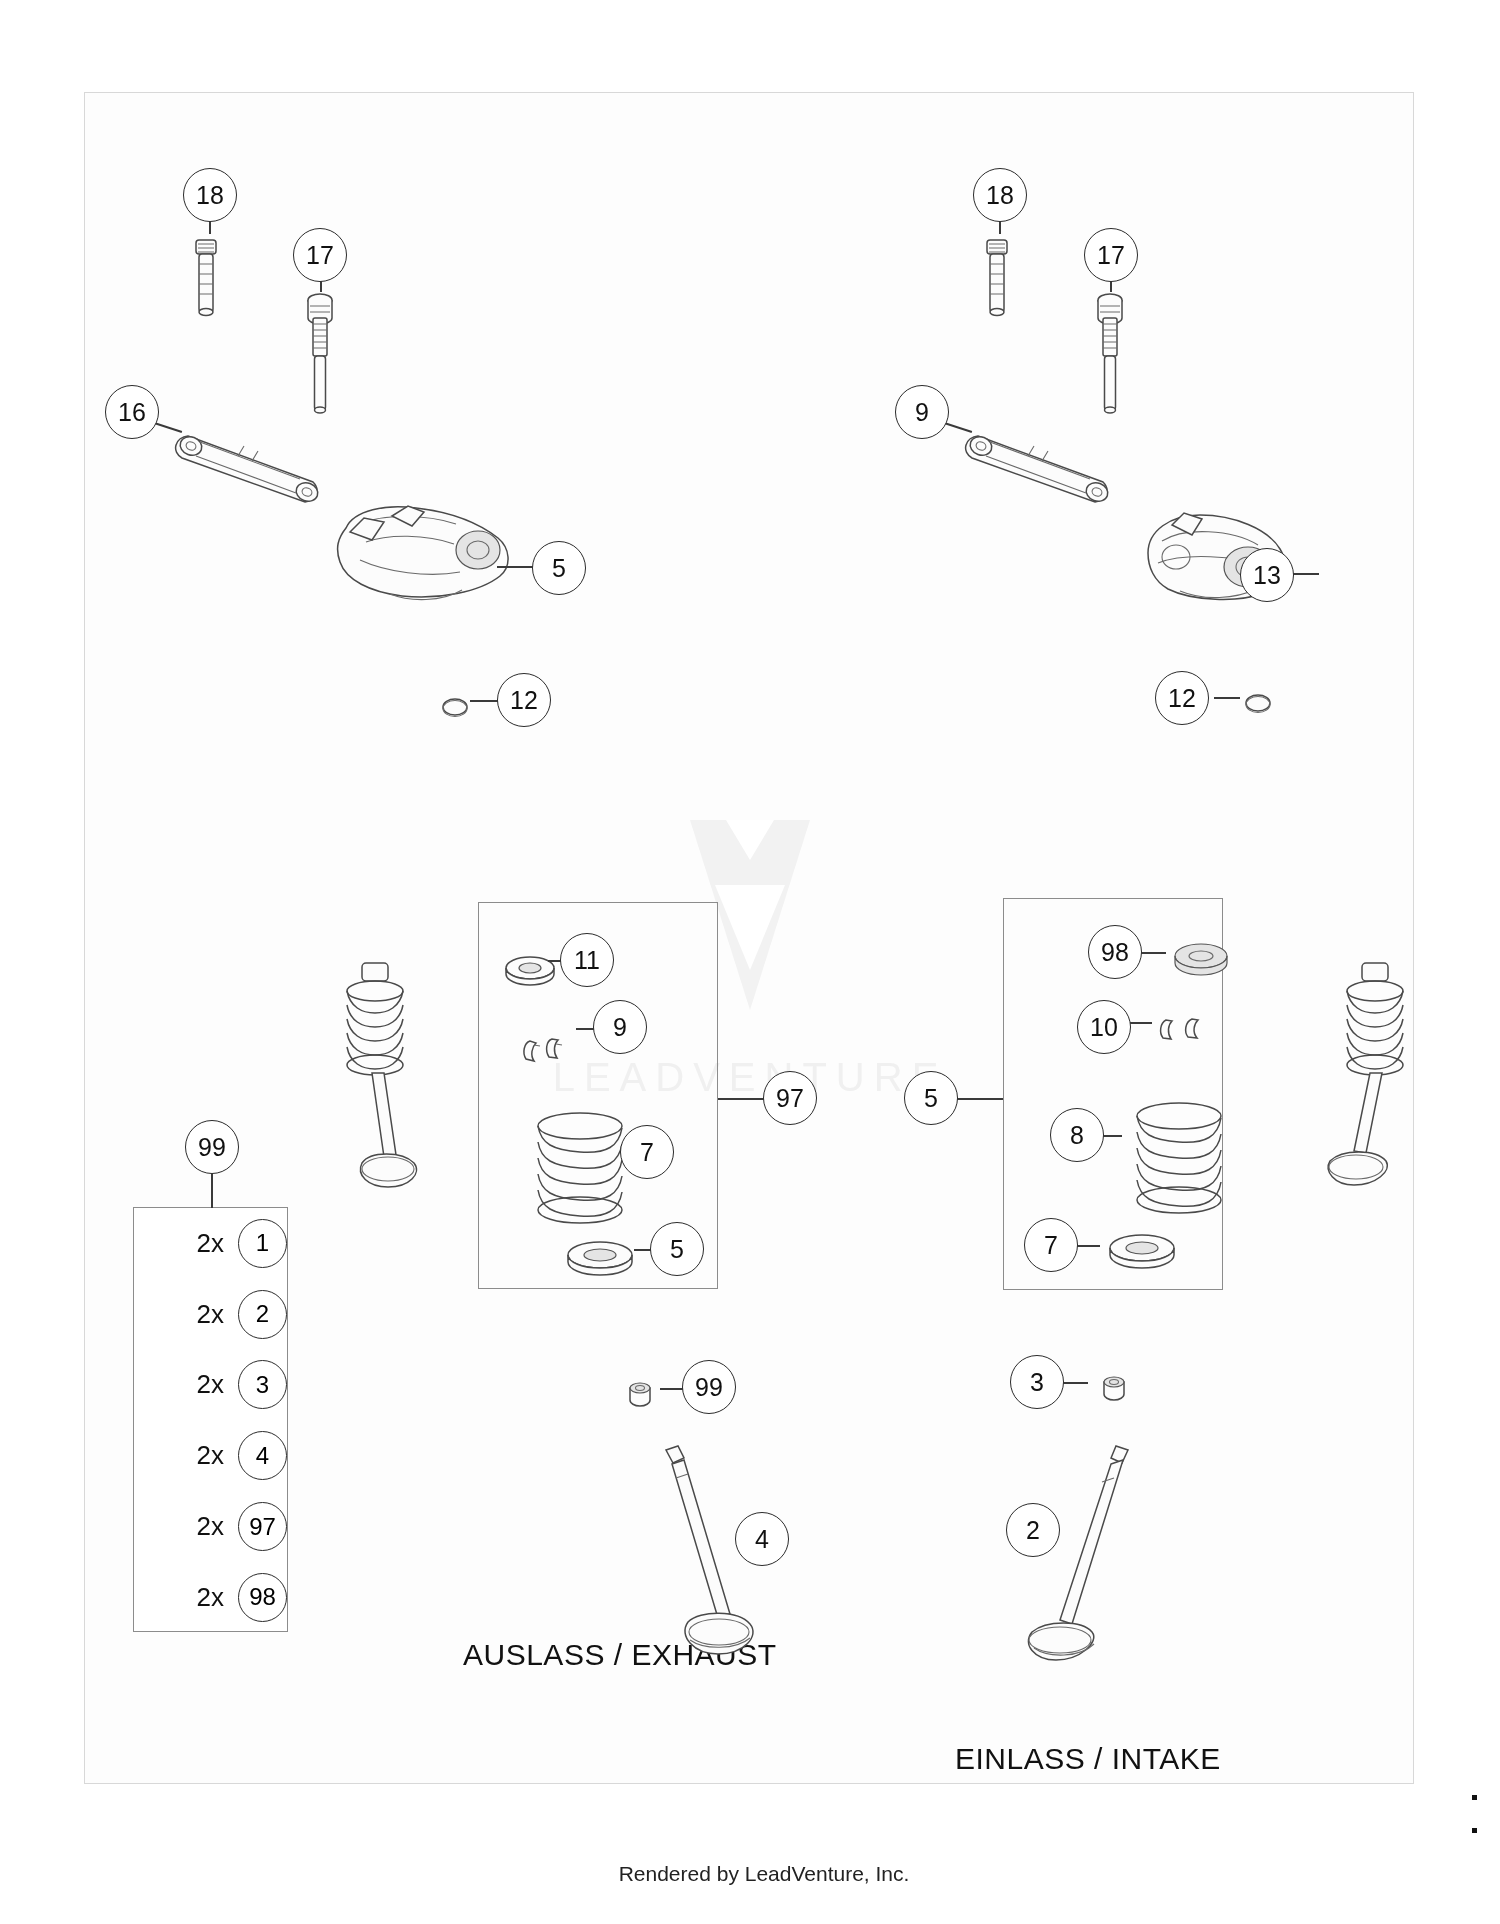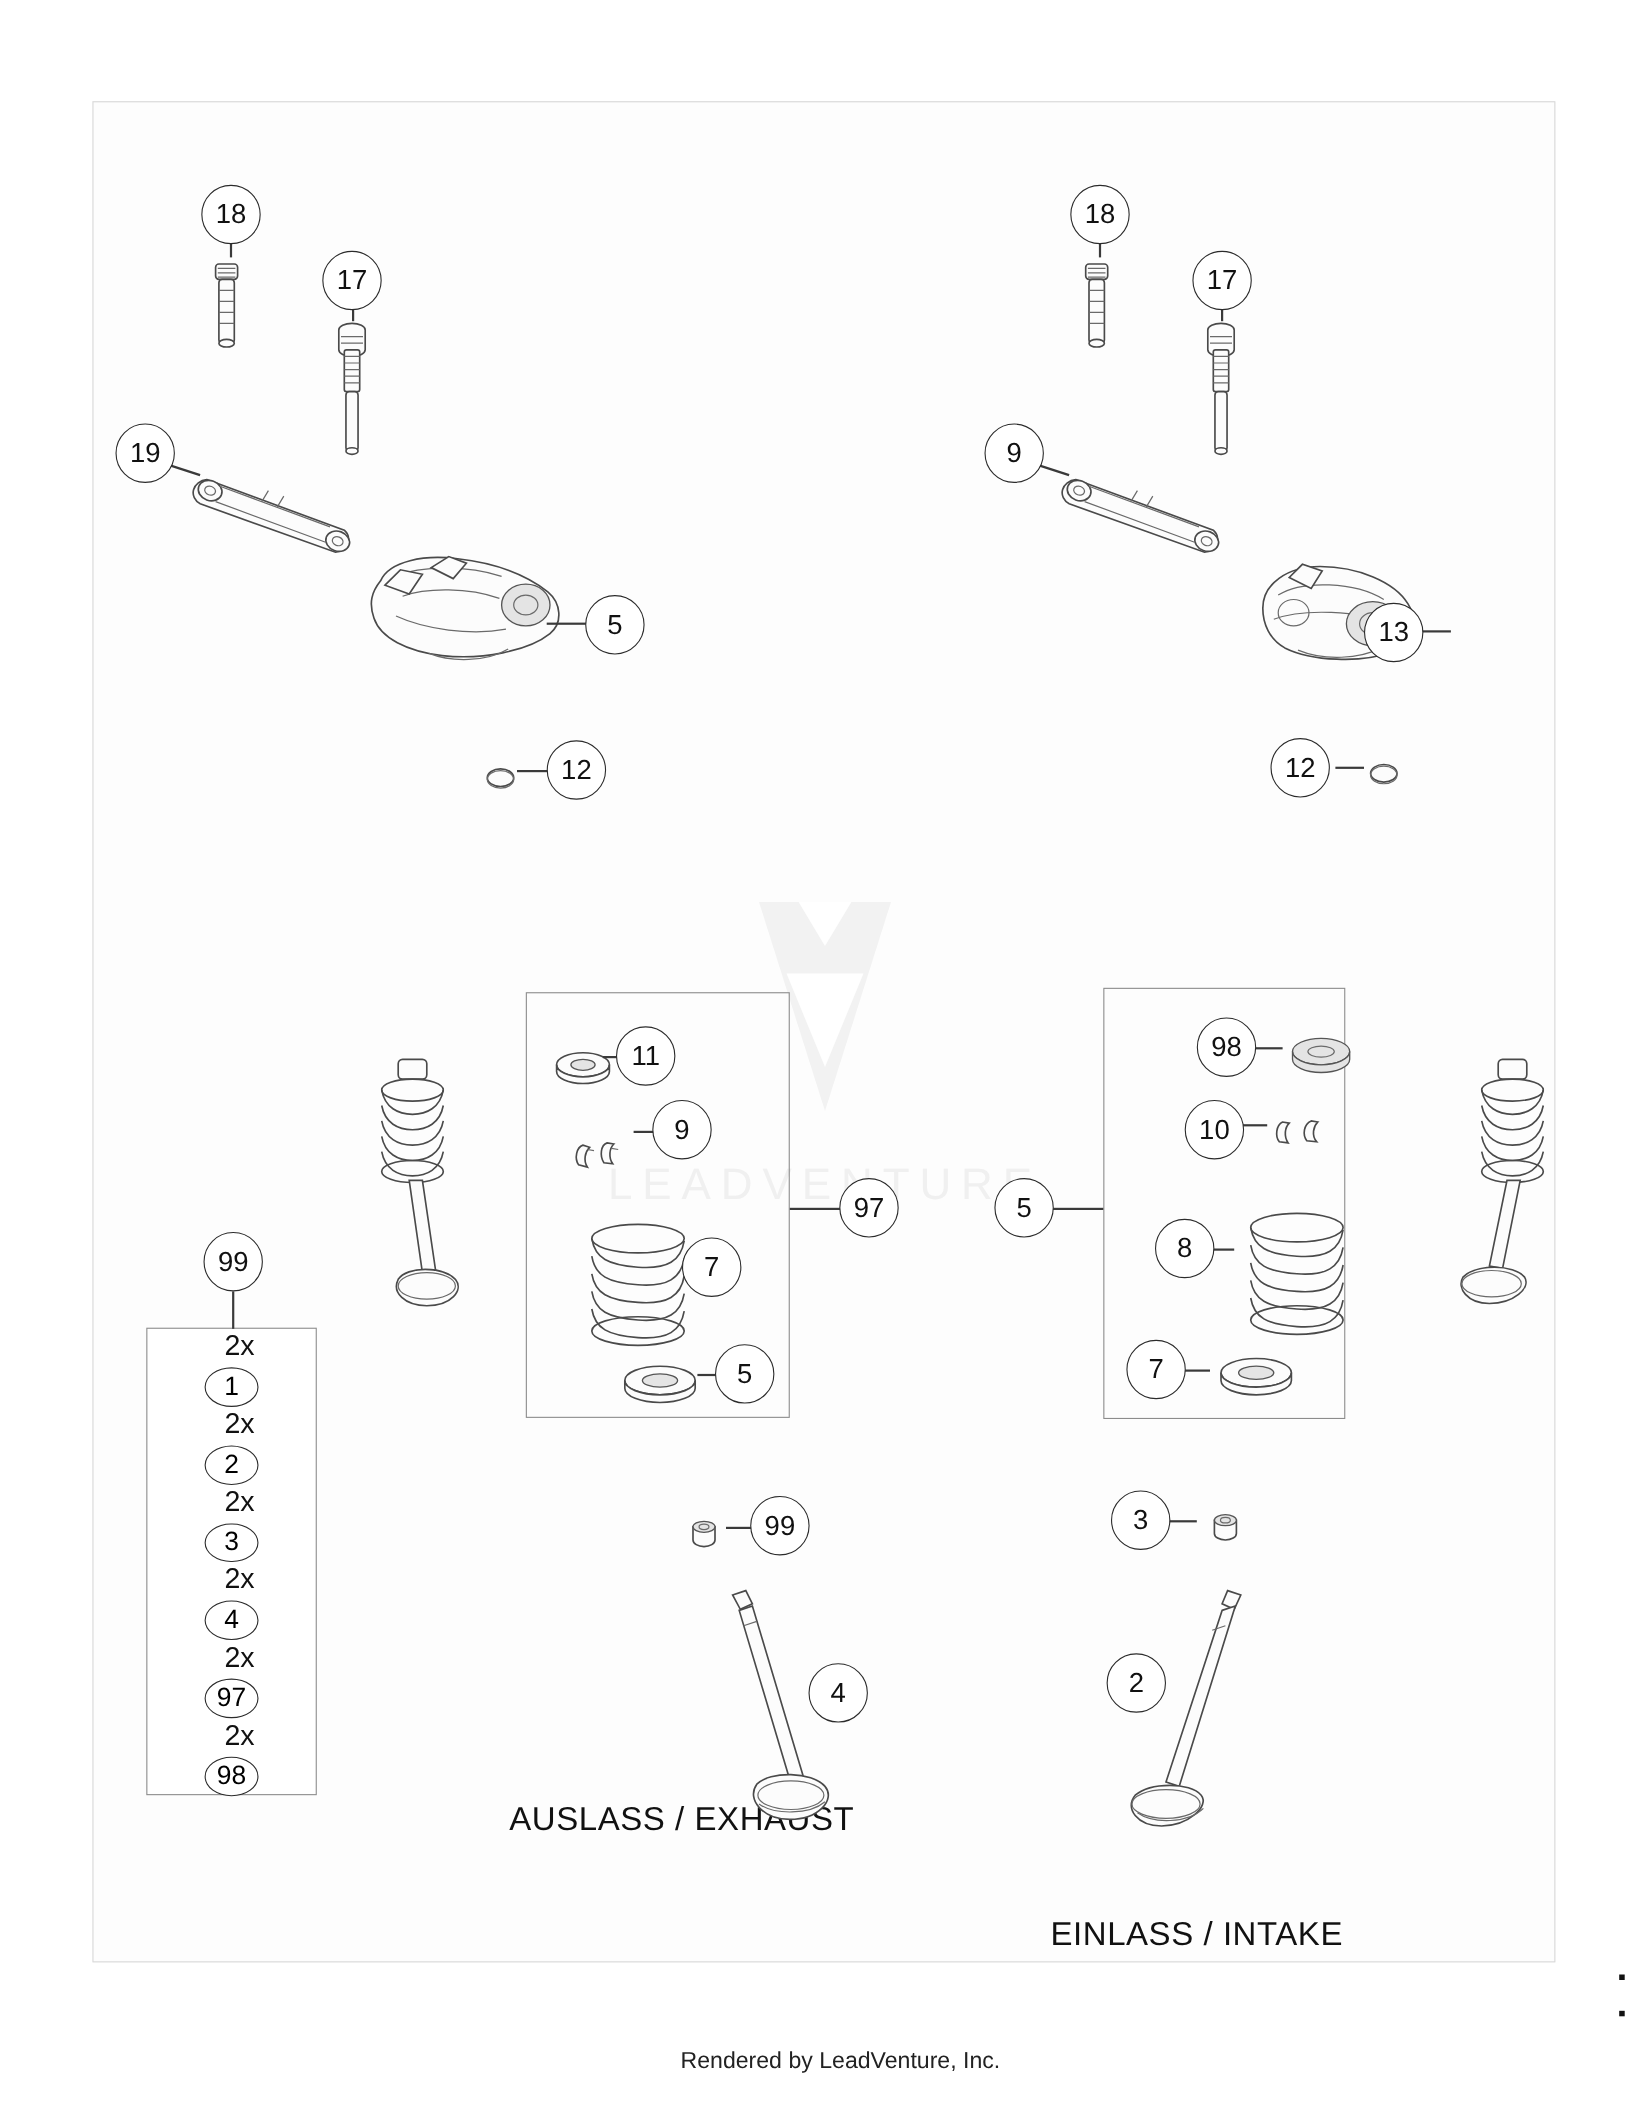--- a/index.html
+++ b/index.html
@@ -101,22 +101,21 @@
     background: #ffffff;
     box-sizing: border-box;
     z-index: 4;
   }
   .legend-row {
     position: relative;
     height: 70.8px;
     display: flex;
     align-items: center;
     justify-content: flex-end;
-    gap: 4px;
-    flex-direction: column;
+    gap: 14px;
   }
   .legend-qty {
     font-size: 26px;
     color: #111;
     font-family: "Liberation Sans", sans-serif;
     width: 42px;
     text-align: right;
   }
   .legend-bubble {
     border: 1.6px solid #2b2b2b;
@@ -221,21 +220,21 @@
       <path class="fillw" d="M10 24 L135 70 a14 12 0 0 1 -8 20 L4 46 a14 12 0 0 1 6 -22 Z"></path>
       <ellipse class="fillw" cx="13" cy="34" rx="11" ry="9" transform="rotate(20 13 34)"></ellipse>
       <ellipse class="ln-thin" cx="13" cy="34" rx="5" ry="4" transform="rotate(20 13 34)"></ellipse>
       <ellipse class="fillw" cx="129" cy="80" rx="11" ry="9" transform="rotate(20 129 80)"></ellipse>
       <ellipse class="ln-thin" cx="129" cy="80" rx="5" ry="4" transform="rotate(20 129 80)"></ellipse>
       <path class="ln-thin" d="M22 30 L122 67 M18 44 L118 81"></path>
       <path class="ln-thin" d="M60 44 l6 -10 M74 49 l6 -10"></path>
     </svg>
   </div>
   <div class="leader" style="left:142px; top:418px; width:42px; height:1.6px; transform:rotate(18deg); transform-origin:left center;"></div>
-  <div class="callout sz-lg" style="left:105px; top:385px;">19</div>
+  <div class="callout sz-lg" style="left:105px; top:385px;">16</div>
 
   <div class="part" style="left:330px; top:498px;">
     <svg width="190" height="120" viewBox="0 0 190 120">
       <path class="fillw" d="M16 30 C24 12 56 6 86 10 C122 14 150 26 168 40 C180 50 182 68 170 78 C150 94 108 102 72 98 C40 94 16 82 10 64 C5 50 8 40 16 30 Z"></path>
       <path class="ln-thin" d="M30 26 C52 16 96 16 126 26"></path>
       <path class="ln-thin" d="M36 44 C58 36 96 36 124 46"></path>
       <path class="ln-thin" d="M30 62 C56 74 98 80 130 74"></path>
       <ellipse class="fillgg" cx="148" cy="52" rx="22" ry="19"></ellipse>
       <ellipse class="ln-thin" cx="148" cy="52" rx="11" ry="9"></ellipse>
       <path class="fillw" d="M20 34 l14 -14 l20 4 l-12 18 Z"></path>

